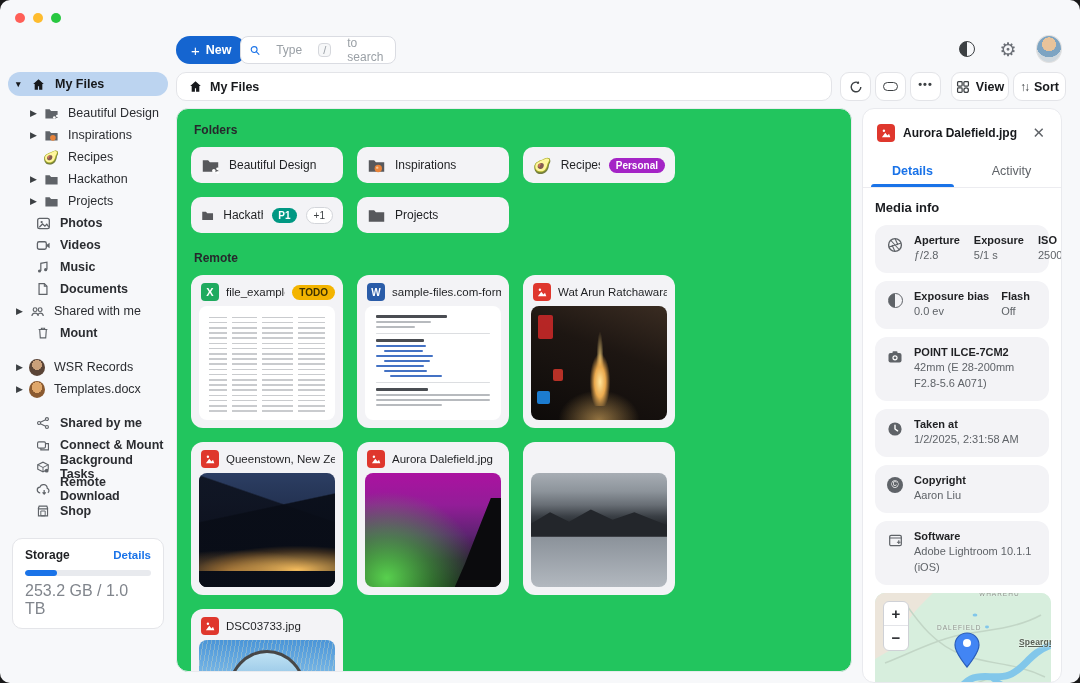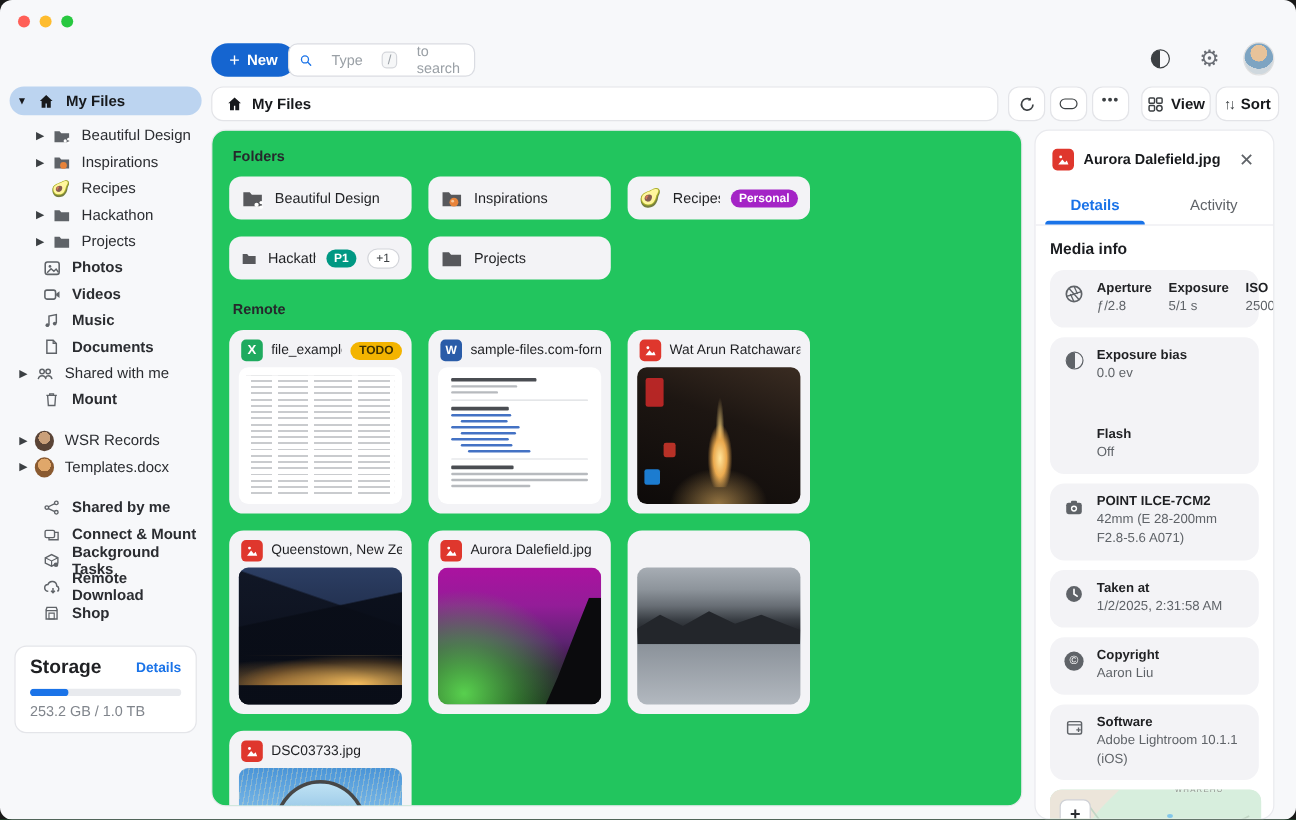--- a/index.html
+++ b/index.html
@@ -45,25 +45,25 @@
   .selected-pill .caret{ width:14px; font-size:9px; }
   .selected-pill .sic{ width:16px;height:16px;margin-right:9px;display:flex;align-items:center;justify-content:center;color:#17191c; }
   .sgap { height:12px; }
   .mini-avatar{ width:17px;height:17px;border-radius:50%; }
   .mav1{ background:radial-gradient(circle at 50% 35%, #caa07a 0 36%, #5a4436 37% 100%); }
   .mav2{ background:radial-gradient(circle at 50% 38%, #e0a76a 0 40%, #8a5a30 41% 100%); }
   .emoji{ font-size:13px; line-height:1; }
 
   .storage-card{ margin:16px 4px 0 4px; background:#fff; border:1px solid #e4e5e9; border-radius:10px; padding:9px 12px 10px 12px; }
   .storage-top{ display:flex; justify-content:space-between; align-items:center; }
-  .storage-title{ font-size:16px; font-weight:bold; color:#1f2023; }
+  .storage-title{ font-size:12px; font-weight:bold; color:#1f2023; }
   .storage-details{ font-size:11.5px; font-weight:bold; color:#1a73e8; cursor:pointer; }
   .storage-bar{ margin-top:8px; height:6px; border-radius:3px; background:#e8eaee; overflow:hidden; }
   .storage-fill{ height:100%; background:#1a73e8; border-radius:3px; }
-  .storage-usage{ margin-top:6px; font-size:12px; color:#80858c; }
+  .storage-usage{ margin-top:6px; font-size:16px; color:#80858c; }
 
   
   .crumbbar{ position:absolute; left:176px; top:72px; width:656px; height:29px; background:#fff; border:1px solid #e3e4e8; border-radius:10px;
     display:flex; align-items:center; padding:0 12px; gap:8px; cursor:pointer; }
   .crumbbar .bc-label{ font-size:12.5px; font-weight:bold; color:#17191c; }
   .tbtn{ position:absolute; top:72px; height:29px; background:#fff; border:1px solid #e3e4e8; border-radius:9px; display:flex;
     align-items:center; justify-content:center; gap:6px; font-size:12.5px; font-weight:bold; color:#17191c; cursor:pointer; }
   .tbtn.ic31{ width:31px; }
   .pill-glyph{ width:15px; height:9px; border:1.5px solid #3c4043; border-radius:5px; }
   .more-glyph{ font-size:11px; letter-spacing:1px; color:#3c4043; margin-top:-5px;}
@@ -620,21 +620,21 @@
               <div class="mlabel">ISO</div>
               <div class="mvalue">2500</div>
             </div>
         </div>
       </div>
 
       <div class="mcard">
         <span class="mic">
             <span class="halfc"></span>
           </span>
-        <div class="mcols" style="gap:36px;flex-direction:column;">
+        <div class="mcols" style="gap:12px;">
           <div class="mfield">
               <div class="mlabel">Exposure bias</div>
               <div class="mvalue">0.0 ev</div>
             </div>
           <div class="mfield">
               <div class="mlabel">Flash</div>
               <div class="mvalue">Off</div>
             </div>
         </div>
       </div>

